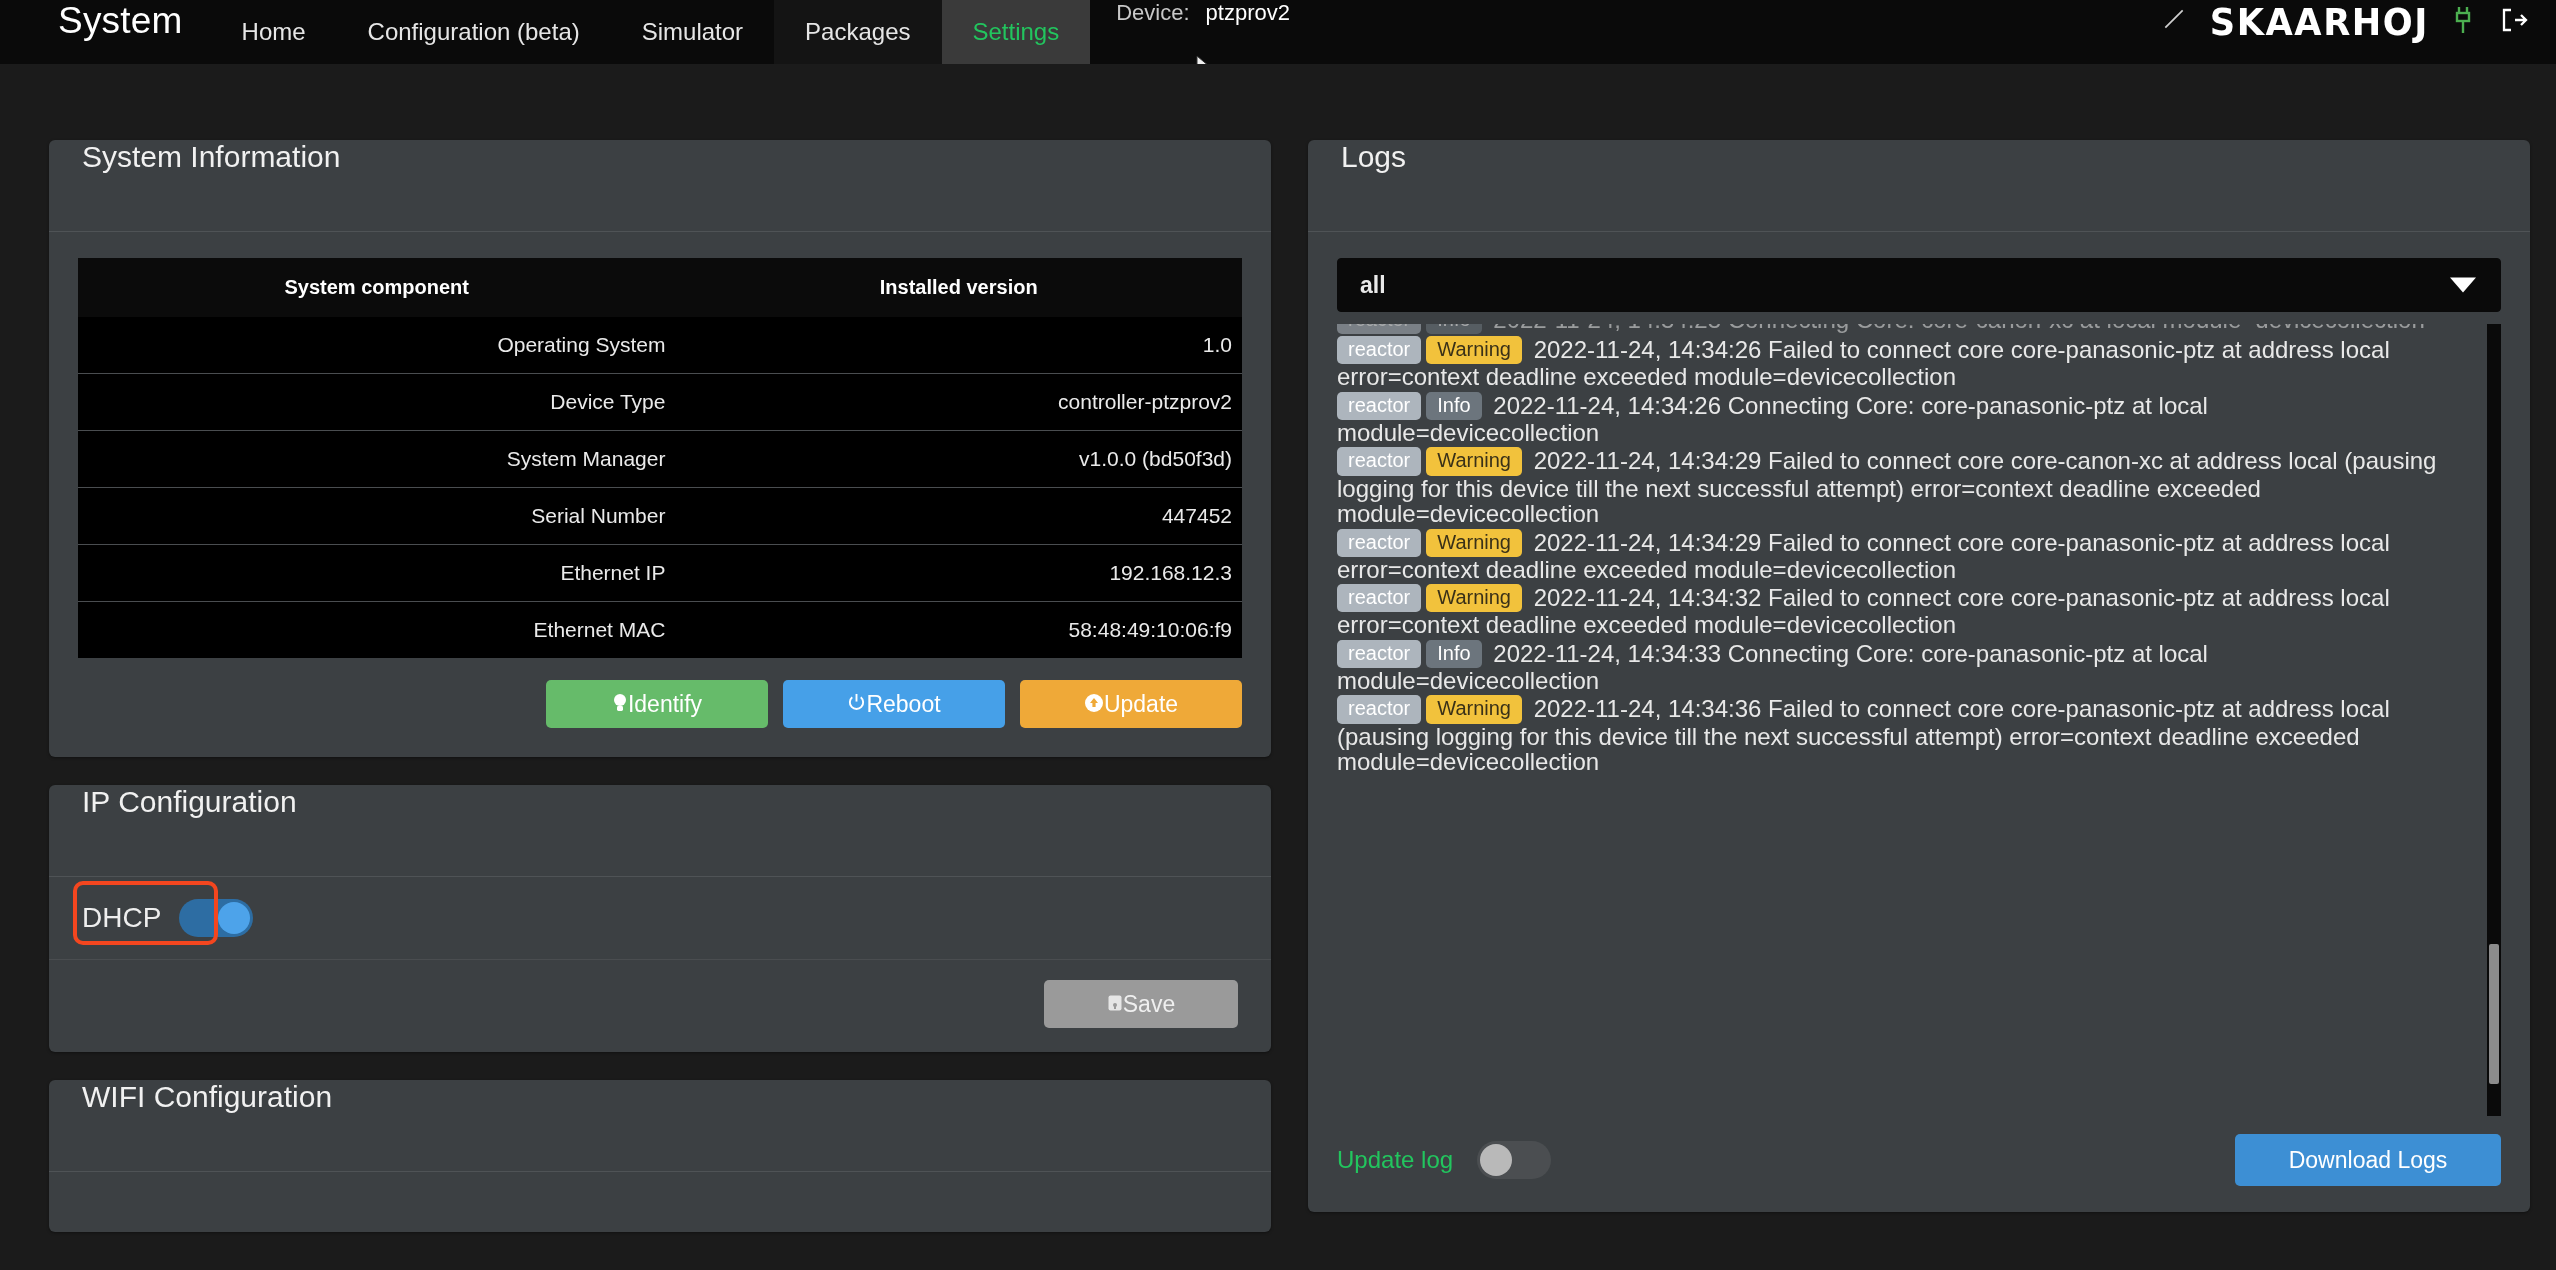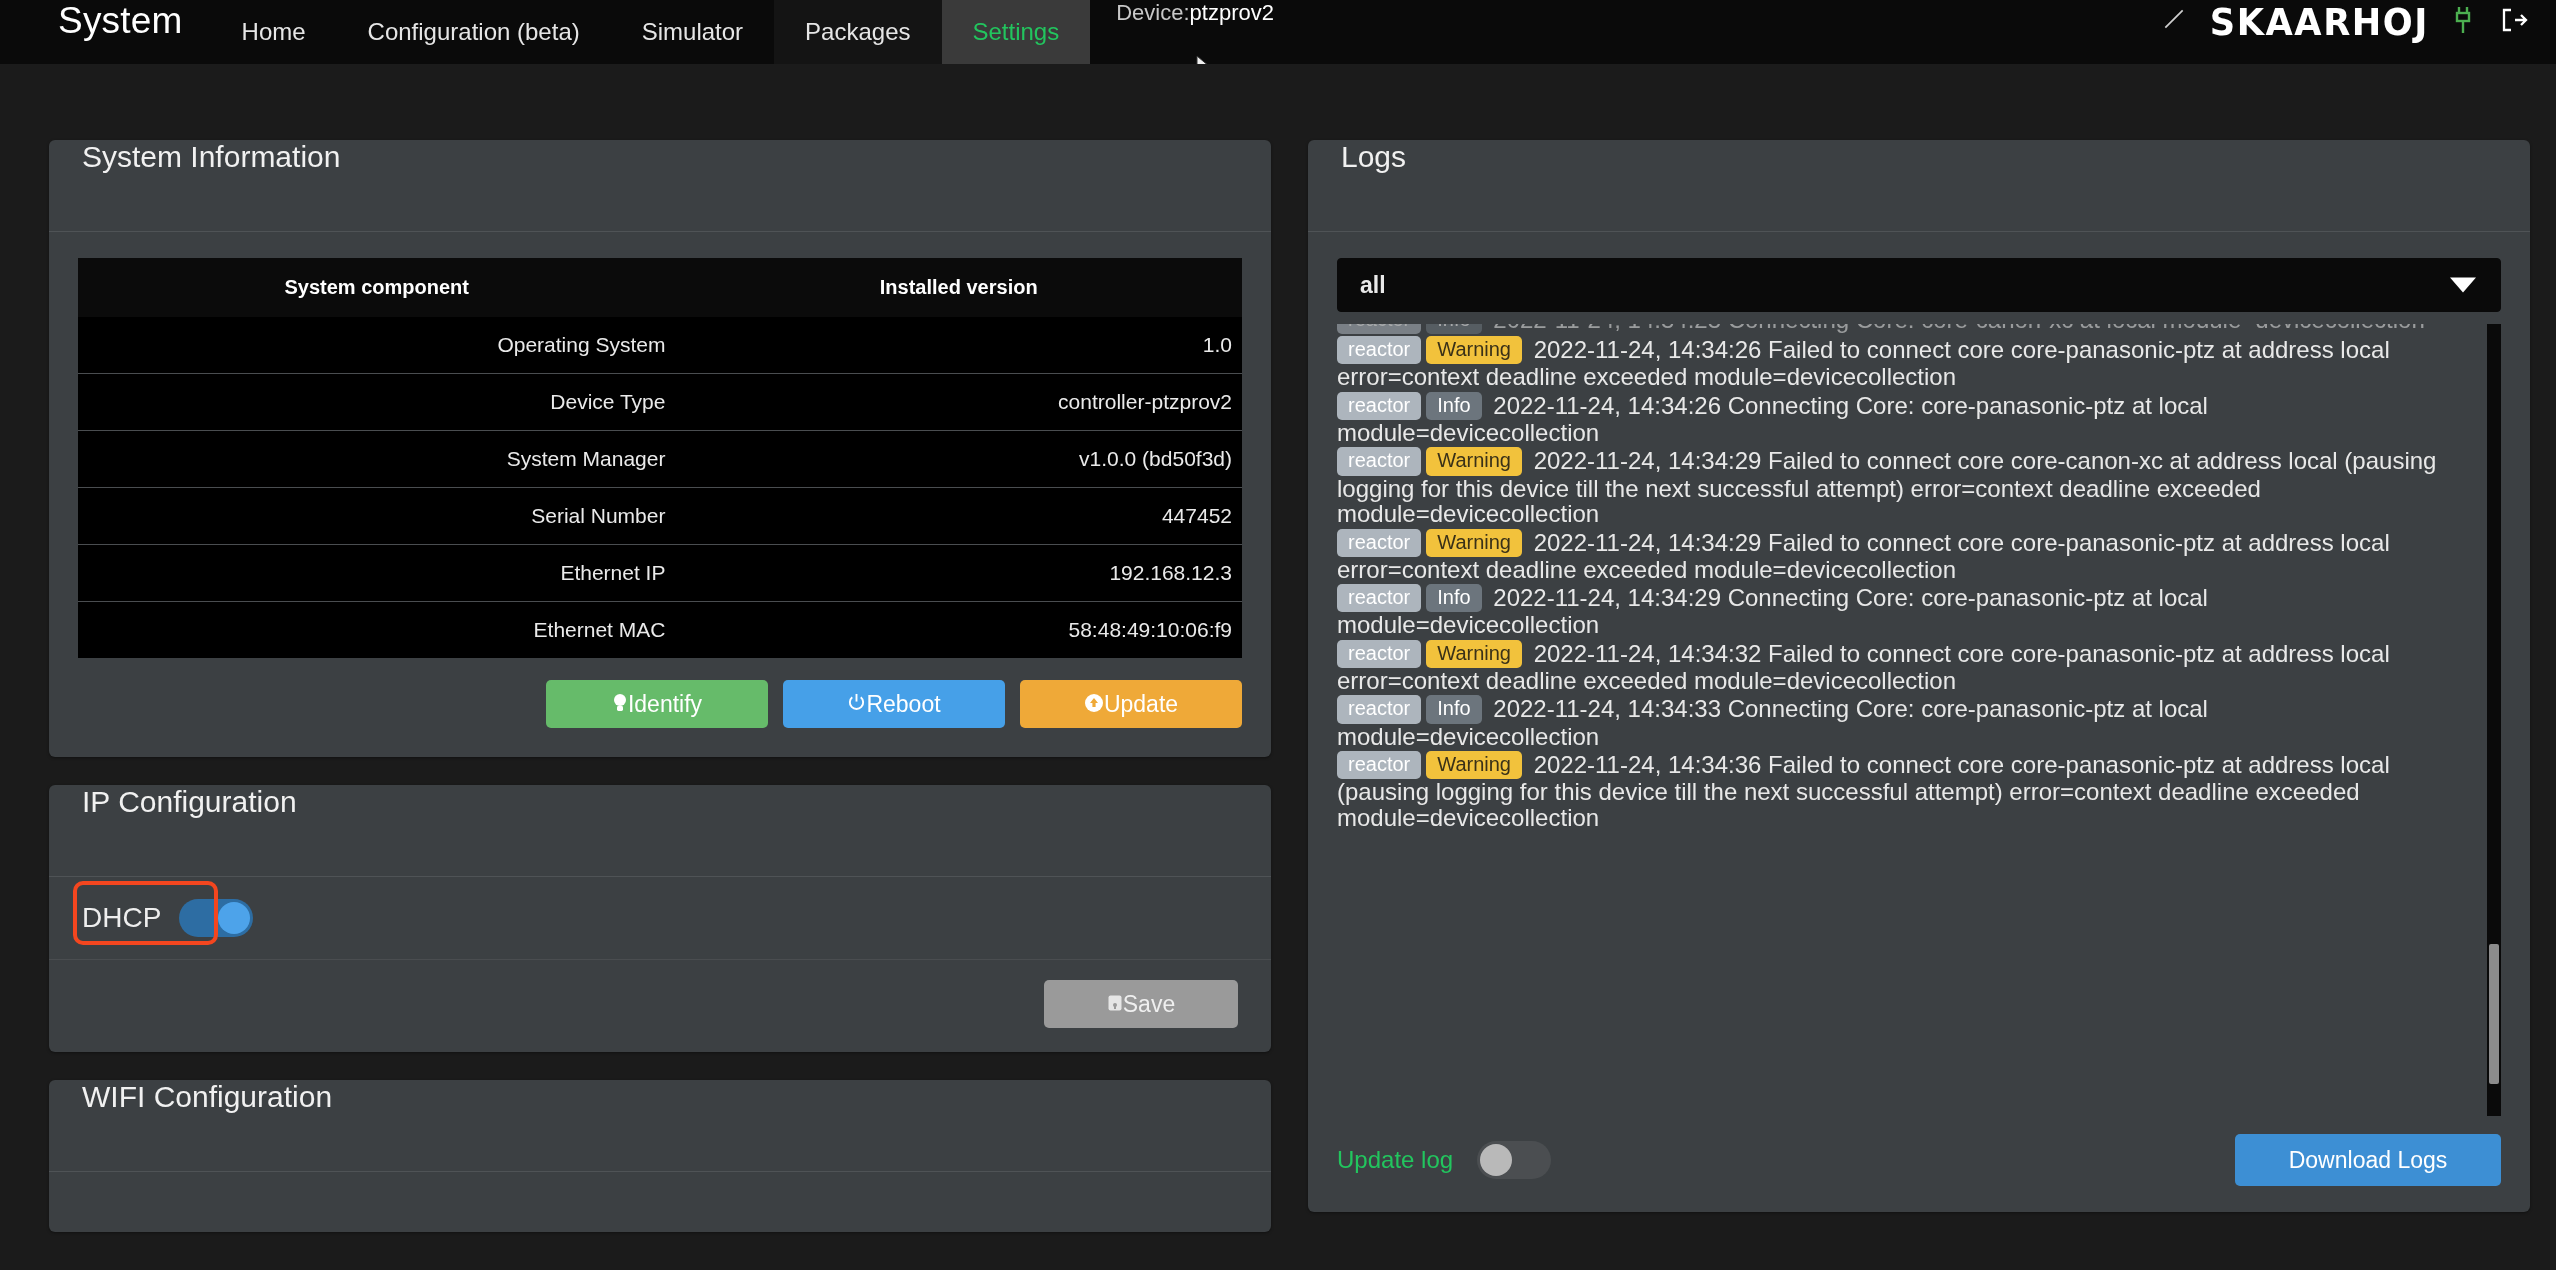--- a/index.html
+++ b/index.html
@@ -26,21 +26,21 @@
   .nav-item {
     display: flex; align-items: center; justify-content: center;
     color: #e6e6e6; font-size: 24px; font-weight: 400;
     padding: 0 31px;
     height: 64px;
     white-space: nowrap;
   }
   .nav-item.hovered { background: #141414; }
   .nav-item.active { background: #3a3a3a; color: #22c55e; }
   .nav-device {
-    display: flex; align-items: center; 
+    display: flex; align-items: center; gap: 16px;
     padding: 0 24px 0 26px;
     color: #c8c8c8; font-size: 22px;
   }
   .nav-device .dev-value { color: #ffffff; }
   .nav-right {
     margin-left: auto;
     display: flex; align-items: center; gap: 26px;
     padding-right: 28px;
   }
   .pencil-icon { color: #cfcfcf; font-size: 24px; transform: rotate(0deg); }
@@ -419,21 +419,20 @@
           <span class="caret"></span>
         </div>
 
         <div class="log-viewport">
           <div class="log-lines" id="log-list">
               <div class="log-entry" style="opacity: 0.55;"><span class="badge badge-module">reactor</span><span class="badge badge-info">Info</span><span class="log-text"> 2022-11-24, 14:34:23 Connecting Core: core-canon-xc at local module=devicecollection</span></div>
               <div class="log-entry"><span class="badge badge-module">reactor</span><span class="badge badge-warning">Warning</span><span class="log-text"> 2022-11-24, 14:34:26 Failed to connect core core-panasonic-ptz at address local error=context deadline exceeded module=devicecollection</span></div>
               <div class="log-entry"><span class="badge badge-module">reactor</span><span class="badge badge-info">Info</span><span class="log-text"> 2022-11-24, 14:34:26 Connecting Core: core-panasonic-ptz at local module=devicecollection</span></div>
               <div class="log-entry"><span class="badge badge-module">reactor</span><span class="badge badge-warning">Warning</span><span class="log-text"> 2022-11-24, 14:34:29 Failed to connect core core-canon-xc at address local (pausing logging for this device till the next successful attempt) error=context deadline exceeded module=devicecollection</span></div>
               <div class="log-entry"><span class="badge badge-module">reactor</span><span class="badge badge-warning">Warning</span><span class="log-text"> 2022-11-24, 14:34:29 Failed to connect core core-panasonic-ptz at address local error=context deadline exceeded module=devicecollection</span></div>
-              <div class="log-entry"><span class="badge badge-module">reactor</span><span class="badge badge-info">Info</span><span class="log-text"> 2022-11-24, 14:34:29 Connecting Core: core-panasonic-ptz at local module=devicecollection</span></div>
               <div class="log-entry"><span class="badge badge-module">reactor</span><span class="badge badge-warning">Warning</span><span class="log-text"> 2022-11-24, 14:34:32 Failed to connect core core-panasonic-ptz at address local error=context deadline exceeded module=devicecollection</span></div>
               <div class="log-entry"><span class="badge badge-module">reactor</span><span class="badge badge-info">Info</span><span class="log-text"> 2022-11-24, 14:34:33 Connecting Core: core-panasonic-ptz at local module=devicecollection</span></div>
               <div class="log-entry"><span class="badge badge-module">reactor</span><span class="badge badge-warning">Warning</span><span class="log-text"> 2022-11-24, 14:34:36 Failed to connect core core-panasonic-ptz at address local (pausing logging for this device till the next successful attempt) error=context deadline exceeded module=devicecollection</span></div>
             </div>
           <div class="log-scrollbar">
             <div class="thumb"></div>
           </div>
         </div>
       </div>
 

